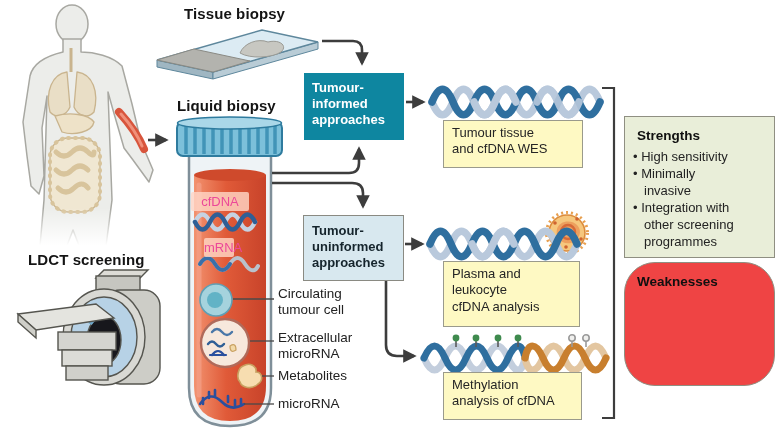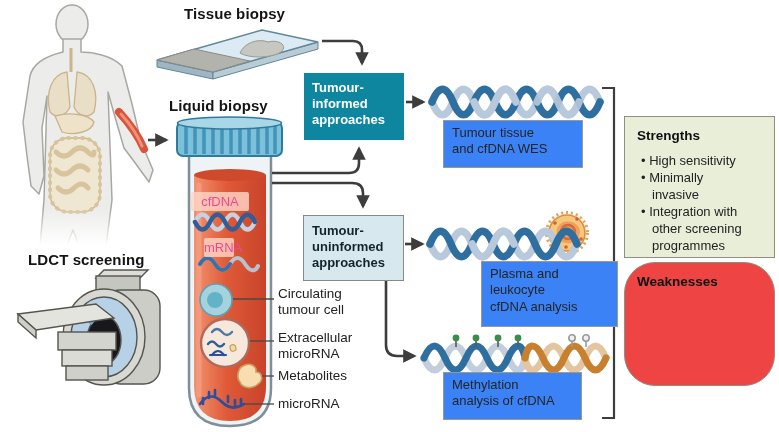--- a/index.html
+++ b/index.html
@@ -10,31 +10,31 @@
   #art{position:absolute;left:0;top:0;}
   .abs{position:absolute;}
   .h-label{font-size:15px;font-weight:bold;color:#141414;letter-spacing:.1px;}
   .approach{
     box-sizing:border-box;font-size:13px;font-weight:bold;line-height:1.22;
     padding:7px 8px;white-space:pre-line;
   }
   .approach.informed{background:#0e86a0;color:#ffffff;}
   .approach.uninformed{background:#d8e8ef;color:#15242c;border:1.5px solid #8a8a82;}
   .outbox{
-    box-sizing:border-box;background:#3b82f6;border:1.5px solid #9a9a8c;
+    box-sizing:border-box;background:#fef9c3;border:1.5px solid #9a9a8c;
     font-size:13px;line-height:1.25;padding:4px 8px;color:#252525;white-space:pre-line;
   }
   .panel{
     box-sizing:border-box;border:1.5px solid #8f8f82;font-size:13px;line-height:17px;
     padding:6px 8px;color:#232323;
   }
   .panel.strengths{background:#e9eed9;}
   .panel.weaknesses{background:#ef4444;border-radius:31px;}
   .panel h4{margin:4px;font-size:13.5px;font-weight:bold;color:#101010;}
-  .panel ul{margin:8px;padding:0;list-style:none;}
+  .panel ul{margin:0;padding:0;list-style:none;}
   .panel li{padding-left:11px;text-indent:-11px;white-space:pre-line;}
   .panel li::before{content:"• ";}
   .side-label{font-size:13.5px;line-height:1.22;color:#222;white-space:pre-line;}
   .chip{
     box-sizing:border-box;background:rgba(255,213,198,.82);color:#ec4899;
     font-size:13px;text-align:center;line-height:19px;border-radius:2px;
   }
 </style>
 </head>
 <body>
@@ -222,21 +222,21 @@
 
     <g stroke="#4a4a4a" stroke-width="1.3">
       <path d="M233,299 H274"></path>
         <path d="M250,341 H274"></path>
         <path d="M262,376 H274"></path>
         <path d="M244,404 H274"></path>
     </g>
   </svg>
 
   <div class="abs h-label" style="left:184px;top:5px;">Tissue biopsy</div>
-  <div class="abs h-label" style="left:169px;top:97px;">Liquid biopsy</div>
+  <div class="abs h-label" style="left:177px;top:97px;">Liquid biopsy</div>
   <div class="abs h-label" style="left:28px;top:251px;">LDCT screening</div>
 
   <div class="abs approach informed" style="left:304px;top:73px;width:100px;height:67px;">Tumour-
 informed
 approaches</div>
   <div class="abs approach uninformed" style="left:303px;top:215px;width:101px;height:66px;">Tumour-
 uninformed
 approaches</div>
 
   <div class="abs chip" style="left:191px;top:192px;width:58px;height:19px;">cfDNA</div>
@@ -244,21 +244,21 @@
 
   <div class="abs side-label" style="left:278px;top:286px;">Circulating
 tumour cell</div>
   <div class="abs side-label" style="left:278px;top:330px;">Extracellular
 microRNA</div>
   <div class="abs side-label" style="left:278px;top:368px;">Metabolites</div>
   <div class="abs side-label" style="left:278px;top:396px;">microRNA</div>
 
   <div class="abs outbox" style="left:443px;top:120px;width:140px;height:48px;">Tumour tissue
 and cfDNA WES</div>
-  <div class="abs outbox" style="left:443px;top:261px;width:137px;height:66px;margin-left:38px;">Plasma and
+  <div class="abs outbox" style="left:443px;top:261px;width:137px;height:66px;">Plasma and
 leukocyte
 cfDNA analysis</div>
   <div class="abs outbox" style="left:443px;top:372px;width:139px;height:48px;">Methylation
 analysis of cfDNA</div>
 
   <div class="abs panel strengths" style="left:624px;top:116px;width:151px;height:142px;">
     <h4>Strengths</h4>
     <ul>
       <li>High sensitivity</li>
       <li>Minimally

